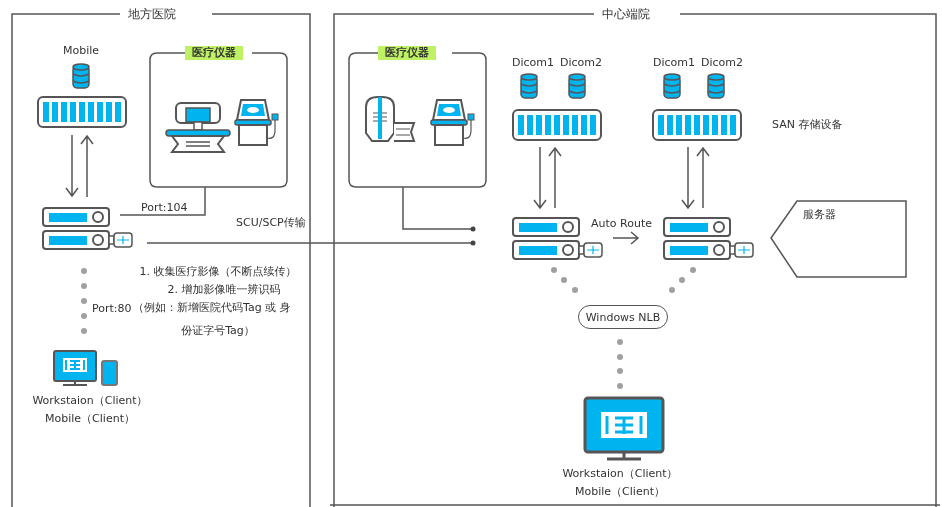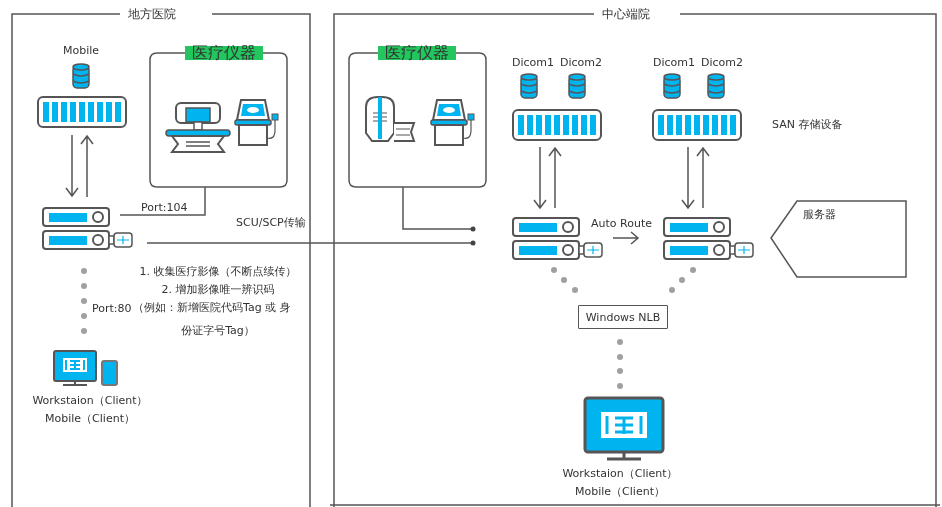--- a/index.html
+++ b/index.html
@@ -1,24 +1,24 @@
 <!DOCTYPE html>
 <html><head>
 <meta charset="utf-8">
 <style>
   html, body { margin:0; padding:0; background:#fff; }
   body { width:942px; height:507px; position:relative; overflow:hidden;
          font-family:"DejaVu Sans","Liberation Sans",sans-serif; color:#333; }
   svg { position:absolute; left:0; top:0; }
   .title { position:absolute; font-size:12px; color:#333; background:#fff; padding:0 8px; line-height:18px; white-space:nowrap; }
-  .sub-title { position:absolute; font-size:16px; color:#333; background:#22c55e; padding:0 7px; line-height:14px; white-space:nowrap; }
+  .sub-title { position:absolute; font-size:11px; color:#333; background:#bef264; padding:0 7px; line-height:14px; white-space:nowrap;font-weight:bold; }
   .lbl { position:absolute; font-size:11px; color:#333; white-space:nowrap; line-height:13px; }
   .small { font-size:11px; }
   .center { text-align:center; }
-  .nlb { position:absolute; left:578px; top:305px; width:90px; height:24px; border:1.5px solid #555; border-radius:1px;
+  .nlb { position:absolute; left:578px; top:305px; width:90px; height:24px; border:1.5px solid #555; border-radius:12px;
          background:#fff; font-size:11px; text-align:center; line-height:24px; box-sizing:border-box; }
 </style>
 </head>
 <body>
 
 <svg width="942" height="507" viewBox="0 0 942 507">
   <defs>
 
     <g id="db">
       <rect x="0" y="3" width="16" height="22" rx="4" fill="#00b4f0" stroke="#555" stroke-width="1.5"></rect>
@@ -175,21 +175,21 @@
 <div class="title" style="left:594px; top:5px;">中心端院</div>
 
 <div class="lbl" style="left:63px; top:44px;">Mobile</div>
 <div class="sub-title" style="left:185px; top:46px;">医疗仪器</div>
 <div class="sub-title" style="left:378px; top:46px;">医疗仪器</div>
 
 <div class="lbl small" style="left:141px; top:201px;">Port:104</div>
 <div class="lbl small" style="left:236px; top:216px;">SCU/SCP传输</div>
 
 <div class="lbl center" style="left:118px; top:265px; width:200px;">1. 收集医疗影像（不断点续传）</div>
-<div class="lbl center" style="left:118px; top:283px; width:200px;">2. 增加影像唯一辨识码</div>
+<div class="lbl center" style="left:124px; top:283px; width:200px;">2. 增加影像唯一辨识码</div>
 <div class="lbl small" style="left:92px; top:302px;">Port:80</div>
 <div class="lbl" style="left:133px; top:301px;">（例如：新增医院代码Tag 或 身</div>
 <div class="lbl center" style="left:118px; top:318px; width:200px;margin-top:6px;">份证字号Tag）</div>
 
 <div class="lbl center" style="left:20px; top:394px; width:140px;">Workstaion（Client）</div>
 <div class="lbl center" style="left:20px; top:412px; width:140px;">Mobile（Client）</div>
 
 <div class="lbl" style="left:512px; top:56px;">Dicom1</div>
 <div class="lbl" style="left:560px; top:56px;">Dicom2</div>
 <div class="lbl" style="left:653px; top:56px;">Dicom1</div>

